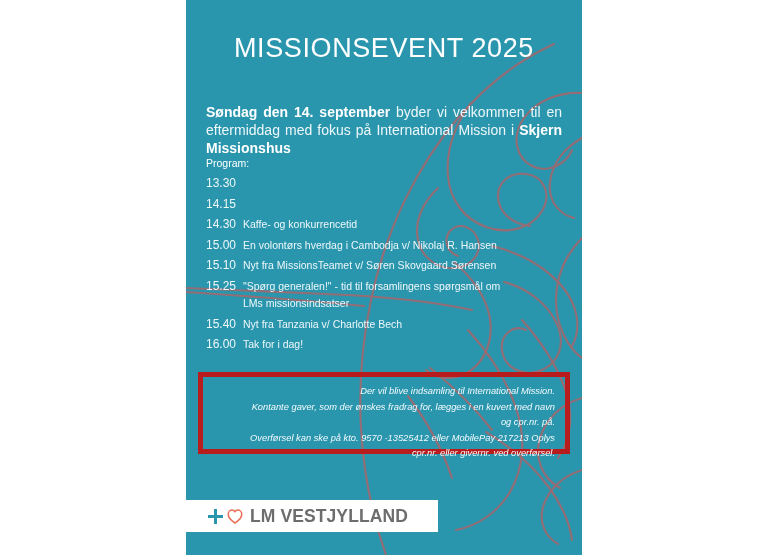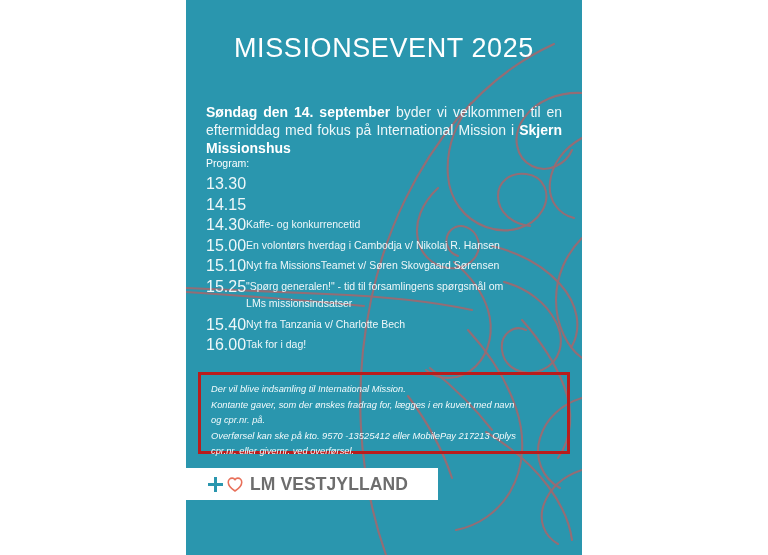--- a/index.html
+++ b/index.html
@@ -99,55 +99,56 @@
     width: 360px;
   }
   .sched-row {
     display: flex;
     align-items: flex-start;
     margin-bottom: 3px;
   }
   .sched-time {
     flex: 0 0 37px;
     color: #eef7f9;
-    font-size: 16px;
+    font-size: 12px;
     line-height: 17.5px;
   }
   .sched-desc {
     flex: 1 1 auto;
     color: #eef7f9;
     font-size: 10.5px;
     line-height: 17.5px;
   }
   .sched-desc .cont { display: block; }
 
   
   #info-box {
     position: absolute;
     left: 12px;
     top: 372px;
     width: 372px;
     height: 82px;
-    border: 3px solid #b91c1c;
+    border: 5px solid #b91c1c;
     box-sizing: border-box;
     padding: 7px 10px 0 10px;
+    text-align: right;
   }
   #info-box p {
     margin: 0;
     color: #f2fafc;
     font-size: 9.3px;
     line-height: 15.5px;
     font-style: italic;
   }
 
   
   #logo-box {
     position: absolute;
     left: 0px;
-    top: 468px;
+    top: 500px;
     width: 252px;
     height: 32px;
     background: #ffffff;
     display: flex;
     align-items: center;
   }
   #logo-inner {
     display: flex;
     align-items: center;
     margin-left: 22px;

